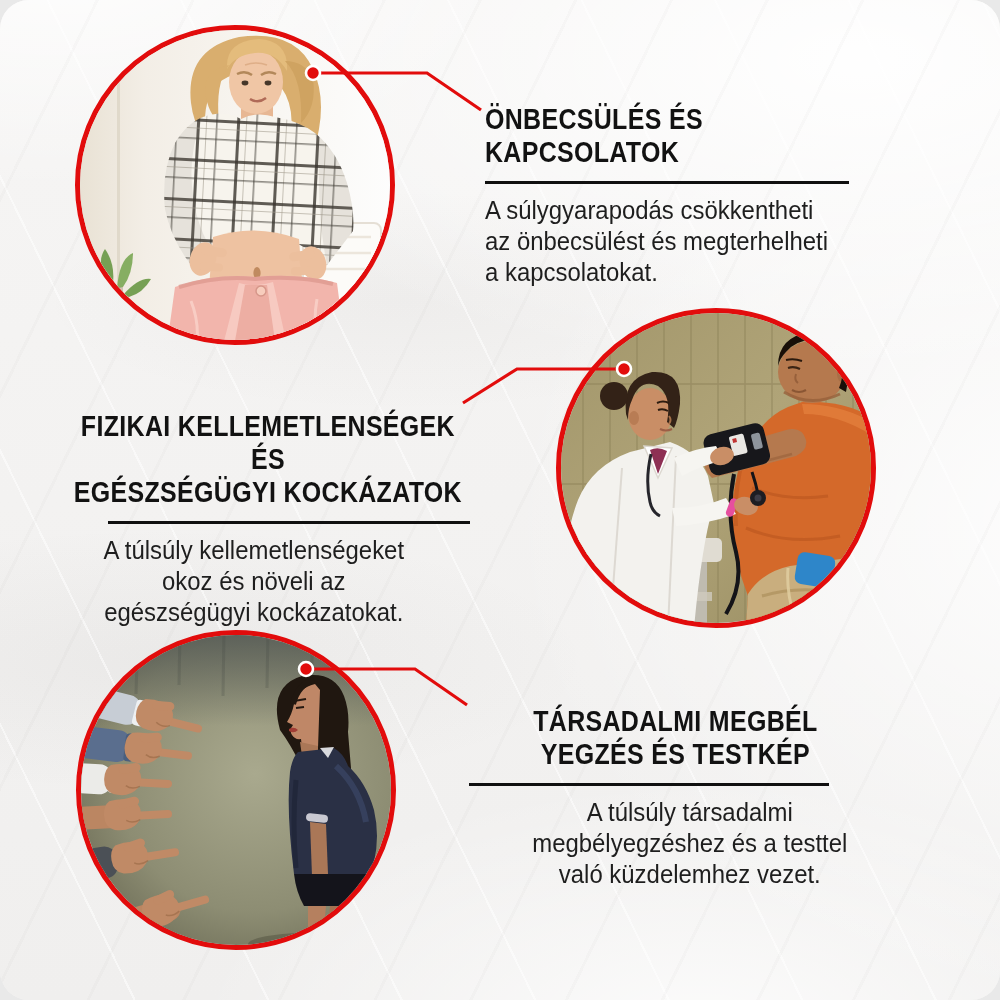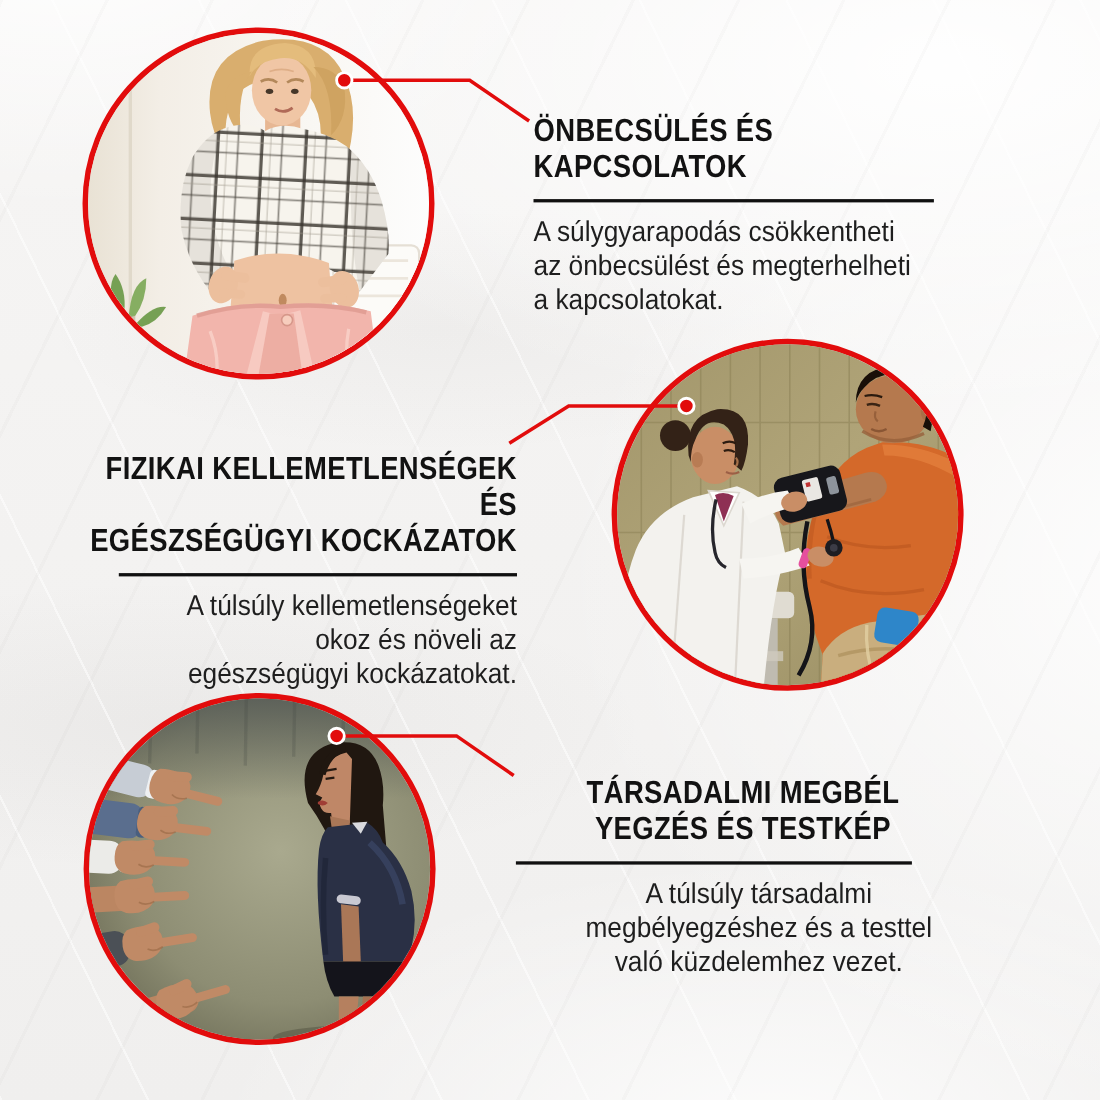--- a/index.html
+++ b/index.html
@@ -5,21 +5,21 @@
   :root{
     --accent:#e20c0c;
     --heading-color:#121212;
     --body-color:#1e1e1e;
     --background:#f4f3f2;
   }
   html,body{margin:0;padding:0;}
   body{font-family:"Liberation Sans","DejaVu Sans",sans-serif;background:#e9e9e9;}
   .stage{
     position:relative;width:1000px;height:1000px;margin:0 auto;
-    background:var(--background);overflow:hidden;
+    background:var(--background);overflow:hidden;border-radius:29px;
   }
   
   .bg{
     position:absolute;inset:0;
     background:
       radial-gradient(1100px 520px at 86% 6%, rgba(255,255,255,.95), rgba(255,255,255,0) 62%),
       radial-gradient(900px 760px at 108% 52%, rgba(255,255,255,.85), rgba(255,255,255,0) 64%),
       radial-gradient(760px 420px at 6% -6%, rgba(255,255,255,.92), rgba(255,255,255,0) 60%),
       radial-gradient(820px 420px at 70% 104%, rgba(255,255,255,.8), rgba(255,255,255,0) 62%),
       radial-gradient(620px 190px at 16% 66%, rgba(90,85,80,.05), rgba(90,85,80,0) 70%),
@@ -49,21 +49,21 @@
     color:var(--heading-color);white-space:pre-line;
     transform:scaleX(.86);transform-origin:0 0;letter-spacing:.4px;
   }
   .sec .rule{height:3px;background:#101010;margin:12px 0 11px 0;}
   .sec p{
     margin:0;font-size:26px;line-height:31px;color:var(--body-color);
     white-space:pre-line;transform:scaleX(.92);transform-origin:0 0;
   }
   .s1{left:485px;top:103px;width:480px;}
   .s1 .rule{width:364px;}
-  .s2{left:0;top:410px;width:470px;text-align:right;}
+  .s2{left:0;top:410px;width:470px;text-align:center;}
   .s2 h2{transform-origin:100% 0;}
   .s2 p{transform-origin:100% 0;}
   .s2 .rule{width:362px;margin-left:auto;}
   .s3{left:469px;top:705px;width:480px;text-align:center;}
   .s3 .rule{width:360px;}
   
   .overlay{position:absolute;inset:0;width:1000px;height:1000px;pointer-events:none;}
   .overlay .cline{stroke:var(--accent);stroke-width:3.2;fill:none;}
   .overlay .cdot{fill:var(--accent);stroke:#ffffff;stroke-width:2.6;}
 </style>

